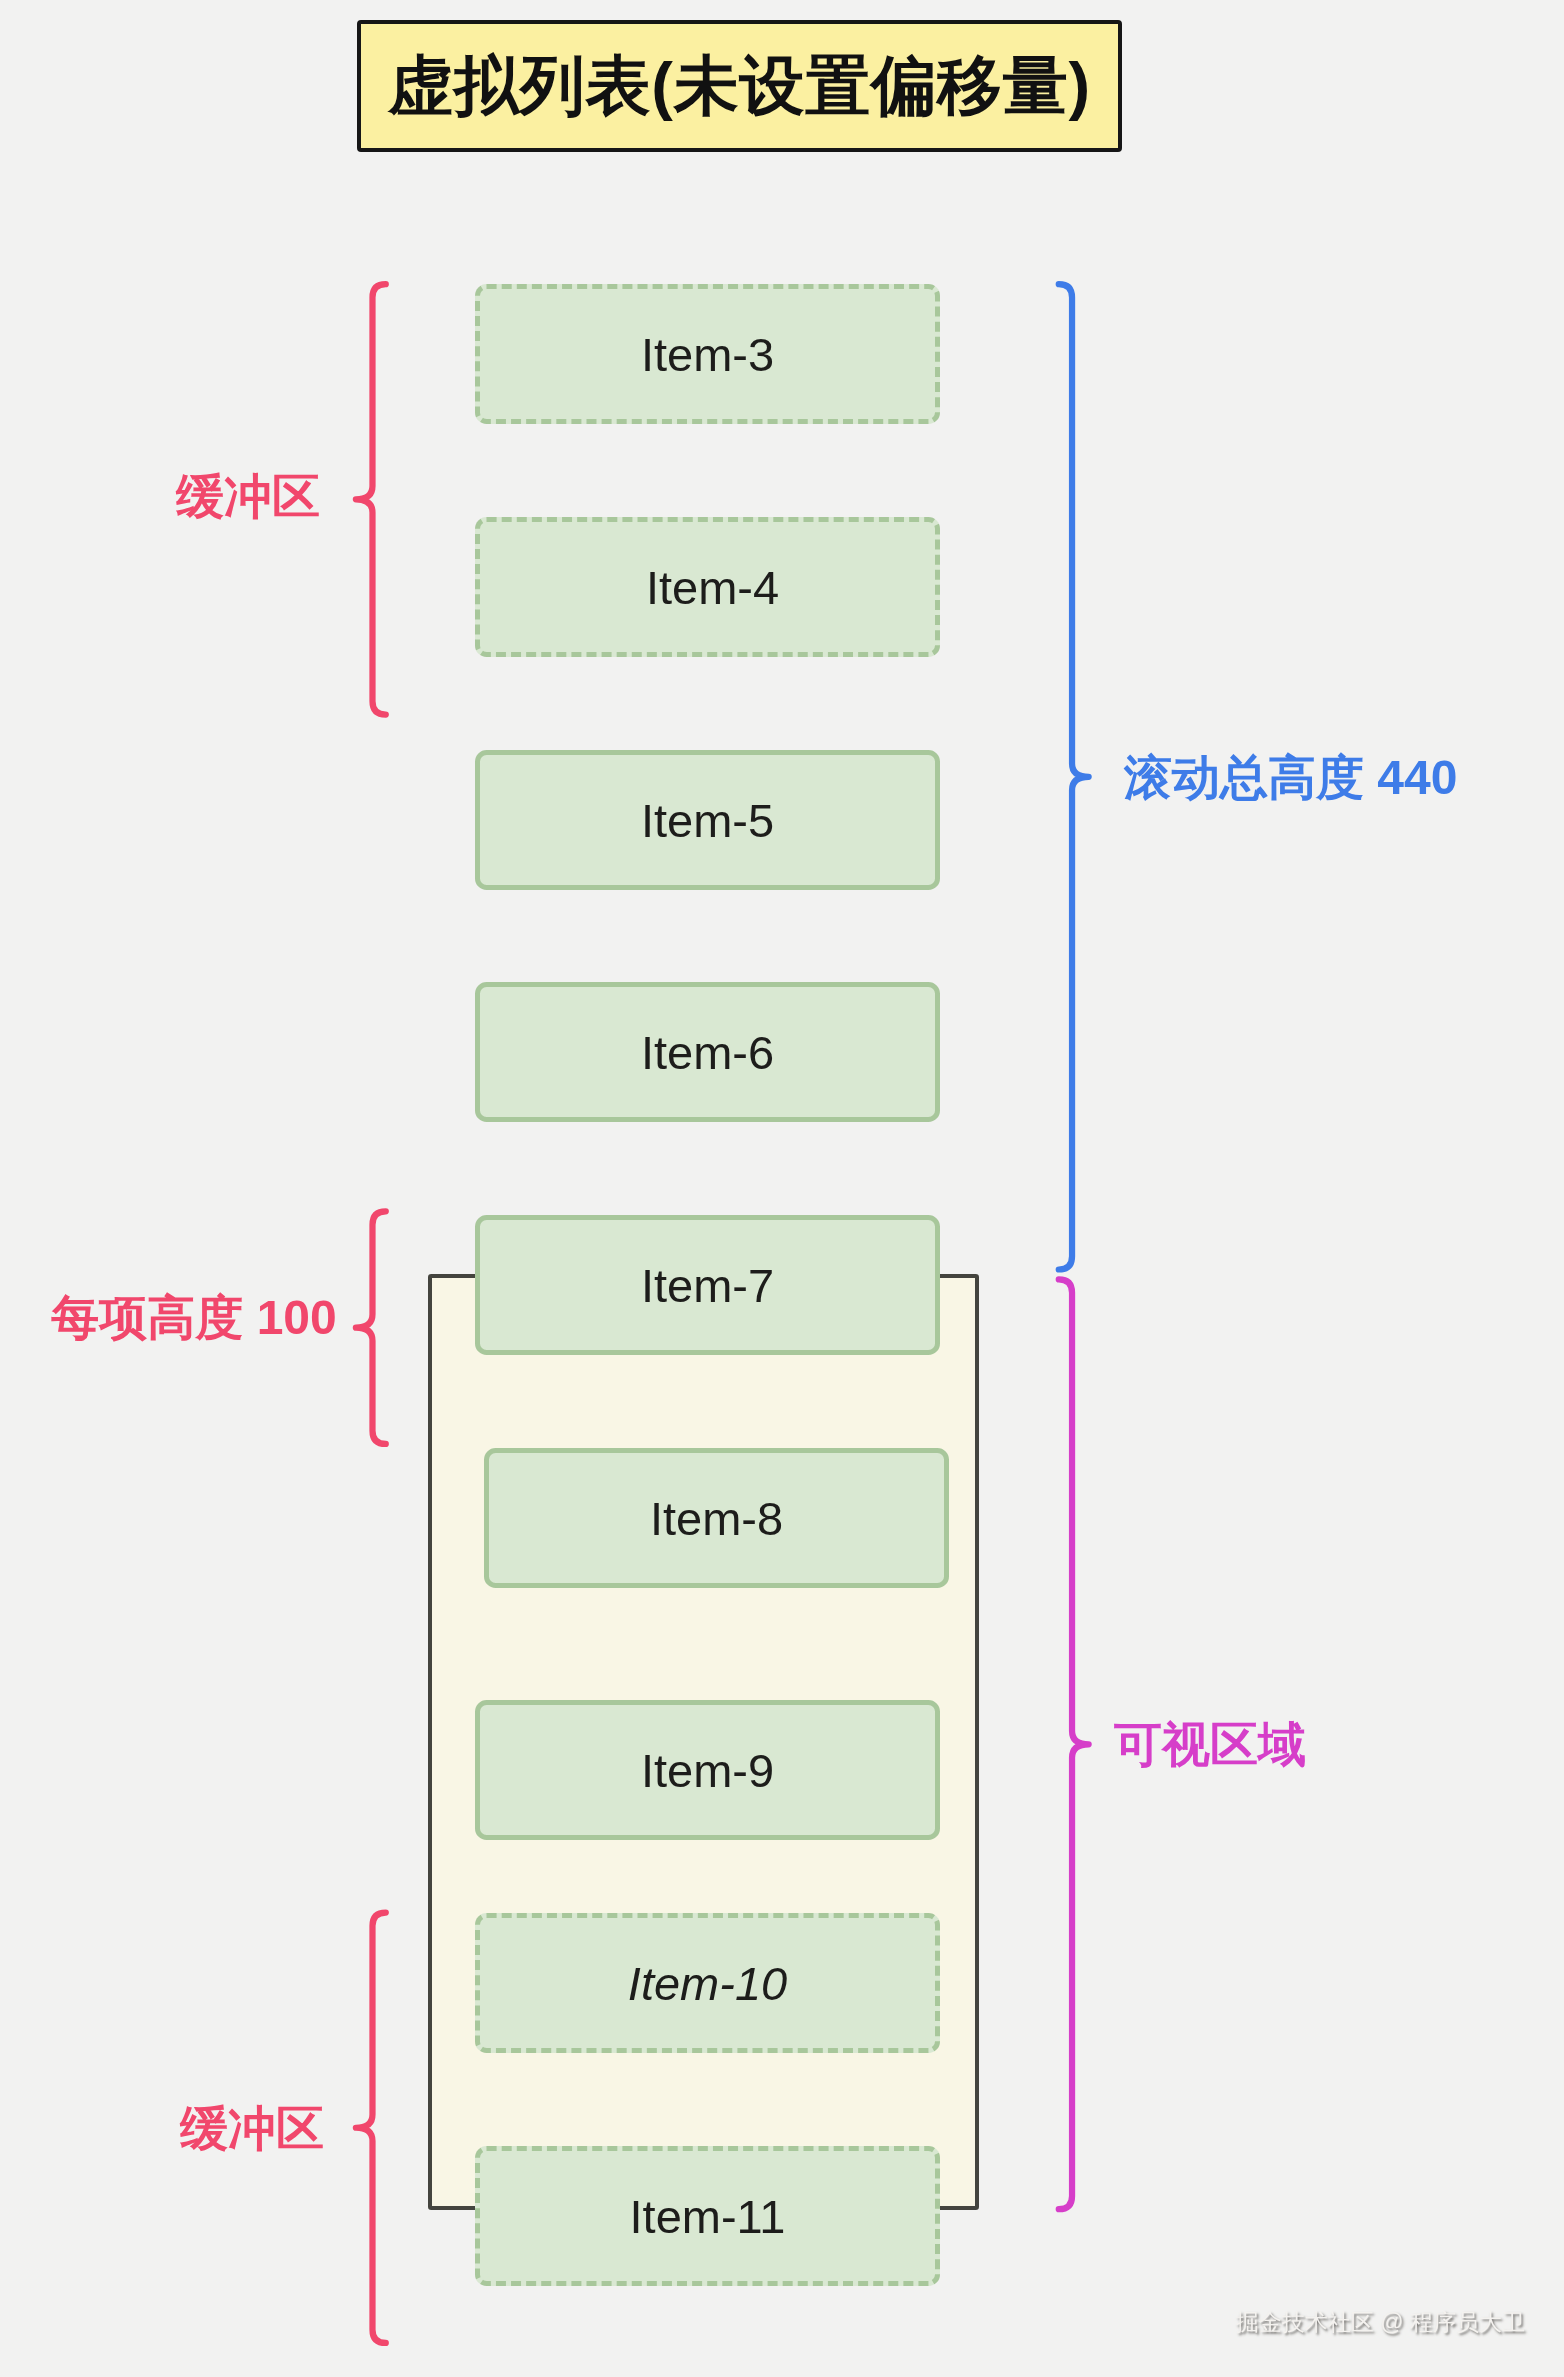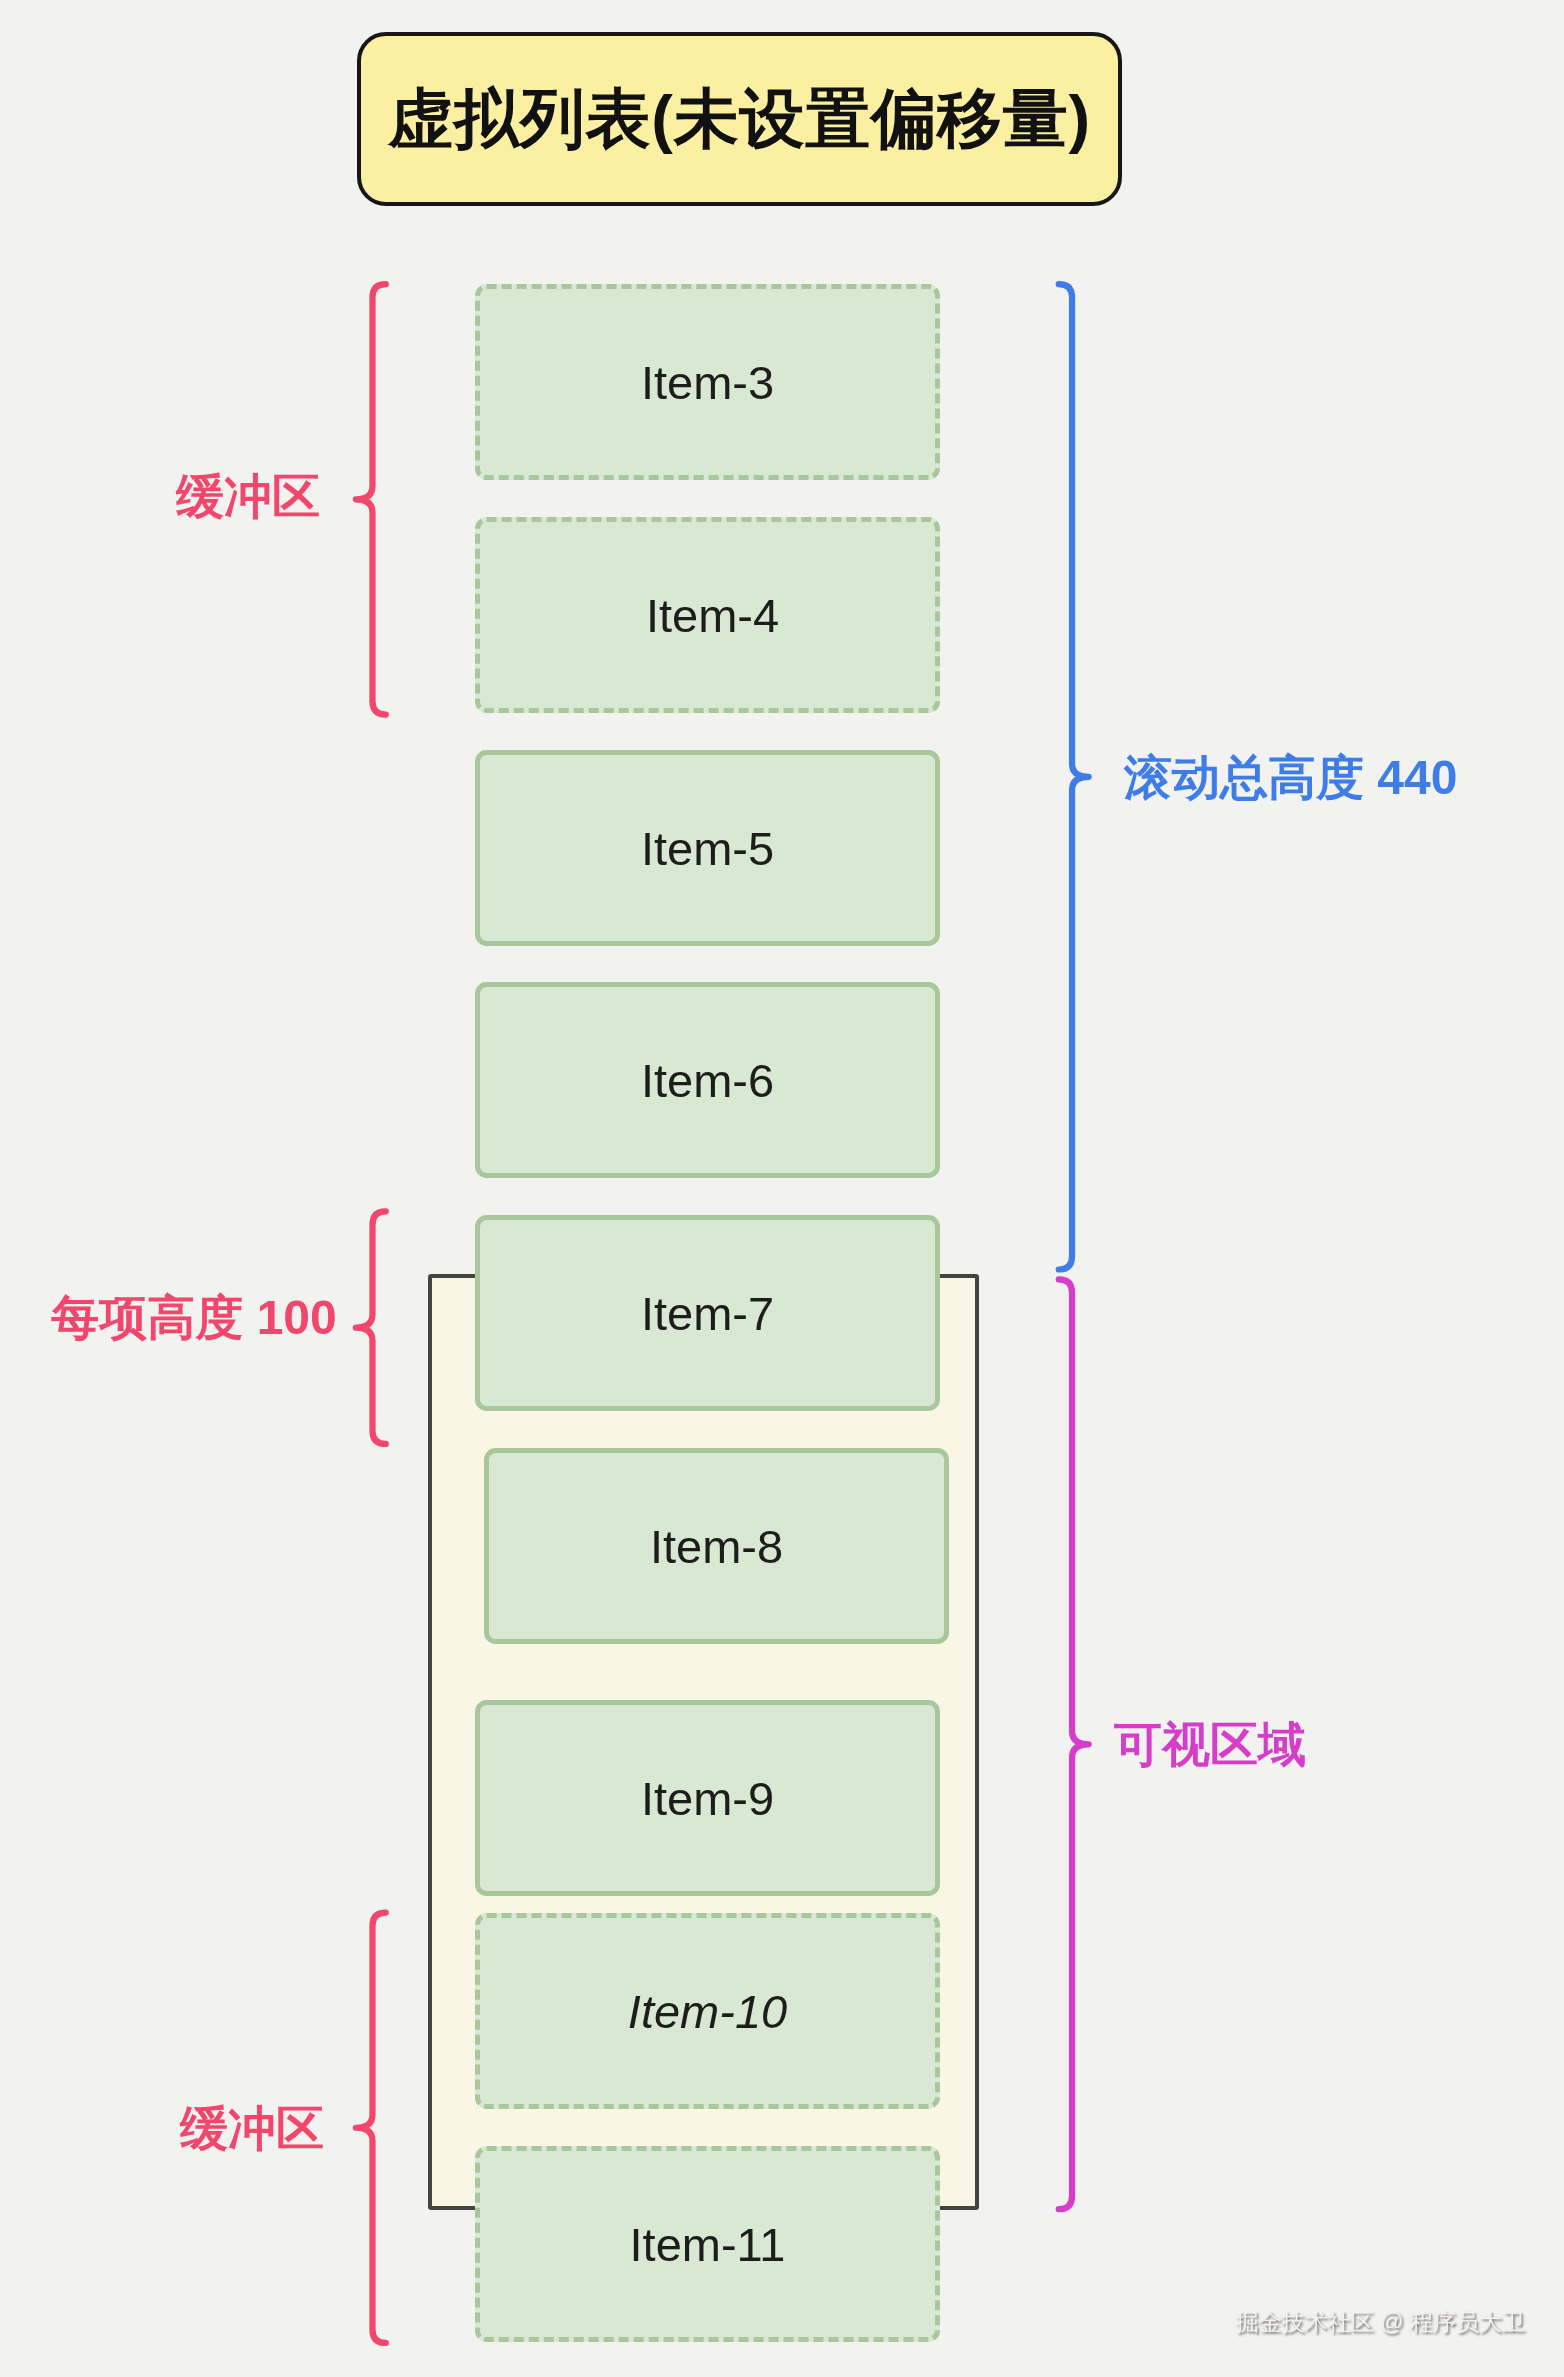--- a/index.html
+++ b/index.html
@@ -15,29 +15,28 @@
     font-family: "Liberation Sans", "DejaVu Sans", sans-serif;
   }
   .canvas {
     position: absolute;
     inset: 0;
   }
   
   .title-box {
     position: absolute;
     left: 357px; top: 20px;
-    width: 765px; height: 174px;
+    width: 765px; height: 132px;
     box-sizing: border-box;
     background: var(--title-fill, #FBF0A1);
     border: 4.2px solid var(--title-border, #161616);
-    border-radius: 29px;
+    border-radius: 4px;
     display: flex;
     align-items: center;
     justify-content: center;
-    margin-top: 12px;
   }
   .title-text {
     font-size: 65px;
     font-weight: bold;
     color: var(--title-text, #111);
     letter-spacing: 0.8px;
     white-space: nowrap;
   }
   
   .viewport-box {
@@ -47,21 +46,21 @@
     box-sizing: border-box;
     background: var(--viewport-fill, #F9F6E5);
     border: 4.2px solid var(--viewport-border, #44443E);
     border-radius: 3.3px;
   }
   
   #items { position: absolute; inset: 0; }
   .item {
     position: absolute;
     left: 475px;
-    width: 465px; height: 196px;
+    width: 465px; height: 140px;
     box-sizing: border-box;
     background: var(--item-fill, #D9E8D2);
     border-radius: 11.6px;
     display: flex;
     align-items: center;
     justify-content: center;
   }
   .item.solid  { border: 5px solid var(--item-border, #A8C79B); }
   .item.dashed { border: 5px dashed var(--item-border, #A8C79B); }
   .item span {

